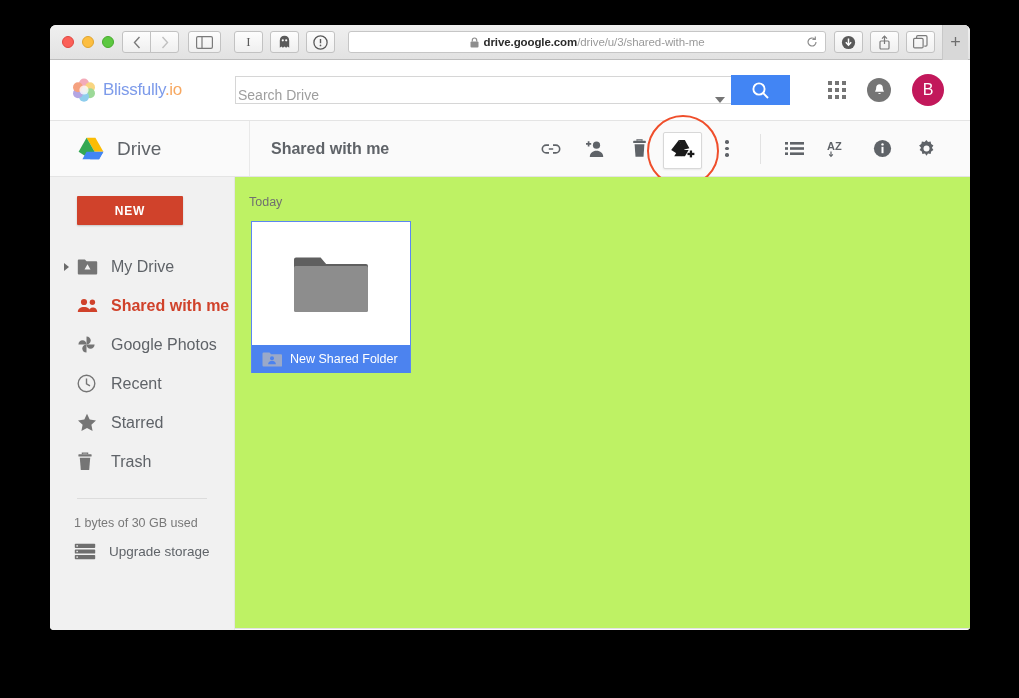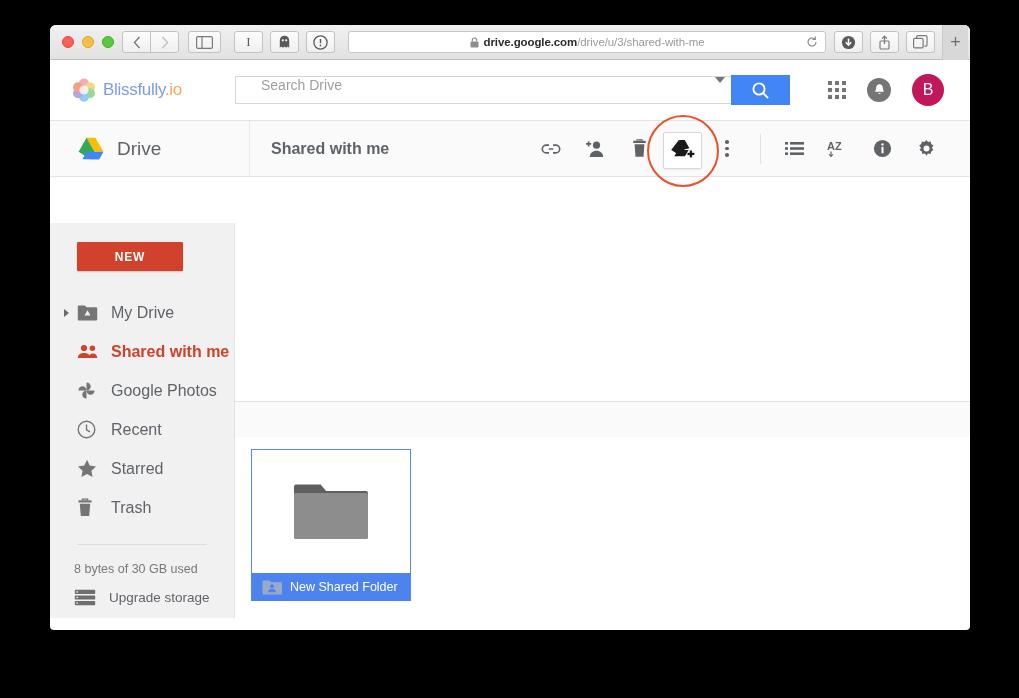--- a/index.html
+++ b/index.html
@@ -97,22 +97,22 @@
   }
   .brand-text { font-size: 17px; letter-spacing: -0.3px; }
   .brand-text .b1 { color: #7d9bea; }
   .brand-text .b2 { color: #f7a860; }
 
   .search-wrap { display: flex; align-items: center; flex: 1; max-width: 555px; }
   .search-box {
     flex: 1; height: 28px;
     border: 1px solid #d6d6d6;
     border-right: none;
-    display: flex; align-items: flex-start;
-    padding: 0 6px 0 25px;
+    display: flex; align-items: flex-end;
+    padding: 0 6px 0 2px;
     background: #fff;
   }
   .search-input {
     flex: 1; border: none; outline: none;
     font-size: 14px; color: #9e9e9e;
     font-family: "Liberation Sans", sans-serif;
     background: transparent;
   }
   .search-input::placeholder { color: #9e9e9e; }
   .caret-down {
@@ -198,21 +198,21 @@
     background: #fff;
     border: 1px solid #d8d8d8;
     border-radius: 2px;
     display: flex; align-items: center; justify-content: center;
     box-shadow: 0 1px 2px rgba(0,0,0,0.07);
   }
   .kebab { display: flex; flex-direction: column; gap: 3px; align-items: center; }
   .kebab i { width: 3.5px; height: 3.5px; border-radius: 50%; background: #5f6368; display: block; }
 
   
-  .gd-body { display: flex; height: 487px; align-items: center; }
+  .gd-body { display: flex; height: 487px; }
 
   .sidebar {
     width: 185px;
     background: #f1f1f1;
     border-right: 1px solid #e4e4e4;
     padding-top: 19px;
     position: relative;
   }
   .new-btn {
     width: 106px; height: 29px;
@@ -631,21 +631,21 @@
               <rect x="1.4" y="2.2" width="13.2" height="2.4" rx="0.6" fill="#757575"></rect>
               <path d="M5.4 2.2V1.1h5.2v1.1" fill="none" stroke="#757575" stroke-width="1.3"></path>
               <path d="M2.8 5.8h10.4l-1 12.1H3.8z" fill="#757575"></path>
             </svg>
           </span>
           <span>Trash</span>
         </div>
       </div>
 
       <div class="side-divider"></div>
-      <div class="storage-text">8 bytes of 30 GB used</div>
+      <div class="storage-text">1 bytes of 30 GB used</div>
 
       <div class="upgrade-item">
         <span class="nav-icon">
           <svg width="22" height="17" viewBox="0 0 22 17">
             <g fill="#6e6e6e">
               <rect x="0.8" y="0.8" width="20.4" height="4.2" rx="0.7"></rect>
               <rect x="0.8" y="6.4" width="20.4" height="4.2" rx="0.7"></rect>
               <rect x="0.8" y="12" width="20.4" height="4.2" rx="0.7"></rect>
             </g>
             <g fill="#f1f1f1">

